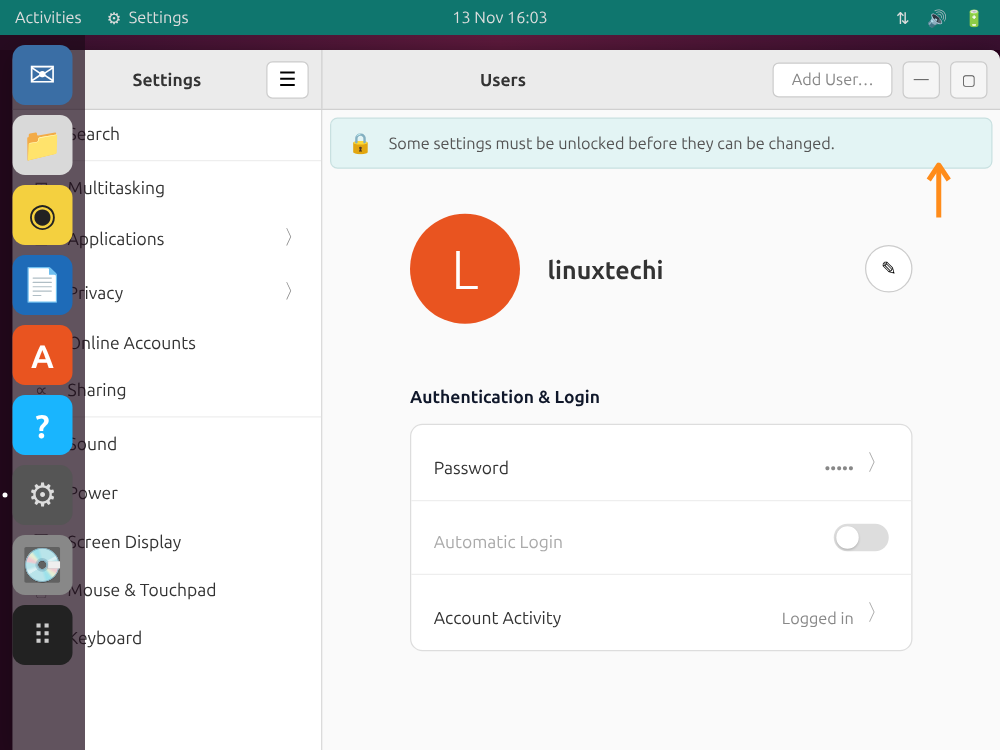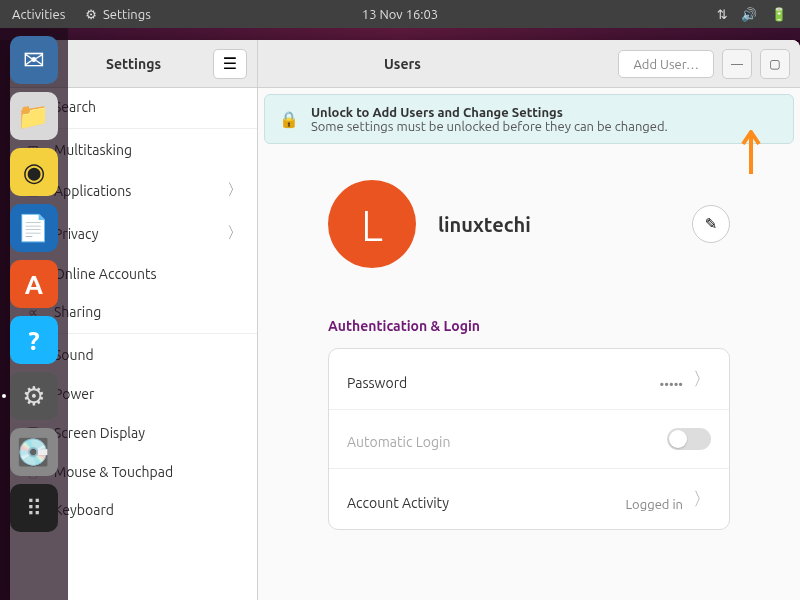--- a/index.html
+++ b/index.html
@@ -1,19 +1,19 @@
 <!DOCTYPE html>
 <html><head>
 <meta charset="utf-8">
 <style>
 * { margin: 0; padding: 0; box-sizing: border-box; font-family: Ubuntu, "Segoe UI", sans-serif; }
 body { width: 800px; height: 600px; overflow: hidden; background: #2c001e; position: relative; }
 
 
-.topbar { height: 28px; background: #404040; color: #ddd; display: flex; align-items: center; padding: 0 12px; font-size: 13px; position: relative; z-index: 10; }
+.topbar { height: 28px; background: #0f766e; color: #ddd; display: flex; align-items: center; padding: 0 12px; font-size: 13px; position: relative; z-index: 10; }
 .topbar .left { display: flex; align-items: center; gap: 20px; }
 .topbar .center { position: absolute; left: 50%; transform: translateX(-50%); }
 .topbar .right { margin-left: auto; display: flex; align-items: center; gap: 14px; }
 .topbar .icon { display: inline-flex; align-items: center; }
 
 
 .bg-strip { position: absolute; top: 28px; left: 0; right: 0; height: 12px; background: linear-gradient(90deg, #3a1030, #5e1a3d, #3a1030); z-index: 1; }
 
 
 .dock { position: absolute; left: 0; top: 28px; bottom: 0; width: 68px; background: rgba(30,10,25,0.7); z-index: 5; display: flex; flex-direction: column; align-items: center; padding-top: 8px; gap: 8px; }
@@ -47,21 +47,21 @@
 .infobar .t1 { font-weight: 700; font-size: 13px; color: #333; }
 .infobar .t2 { font-size: 13px; color: #555; }
 .unlock-btn { background: #fff; border: 1px solid #ccc; border-radius: 6px; padding: 8px 12px; font-size: 14px; color: #333; }
 
 .content { padding: 30px 70px; }
 .user-row { display: flex; align-items: center; gap: 22px; margin-bottom: 50px; }
 .avatar { width: 88px; height: 88px; border-radius: 50%; background: #e95420; color: #fff; display: flex; align-items: center; justify-content: center; font-size: 44px; font-weight: 300; }
 .username { font-weight: 700; font-size: 20px; color: #333; }
 .edit-btn { margin-left: auto; width: 38px; height: 38px; border-radius: 50%; border: 1px solid #ccc; background: #fff; display: flex; align-items: center; justify-content: center; font-size: 15px; }
 
-.section-title { font-weight: 700; font-size: 14px; color: #701a75; margin-bottom: 14px; margin-top: 12px; }
+.section-title { font-weight: 700; font-size: 14px; color: #0f172a; margin-bottom: 14px; margin-top: 12px; }
 .list { border: 1px solid #ddd; border-radius: 10px; background: #fff; }
 .list-row { display: flex; align-items: flex-end; padding: 18px 18px; border-bottom: 1px solid #eee; font-size: 14px; }
 .list-row:last-child { border-bottom: none; }
 .list-row.disabled { color: #aaa; }
 .list-row .label { flex: 1; color: #333; }
 .list-row.disabled .label { color: #aaa; }
 .list-row .value { color: #888; margin-right: 10px; font-size: 13px; }
 .list-row .chev { color: #aaa; font-size: 18px; }
 .toggle { width: 44px; height: 22px; background: #ddd; border-radius: 11px; position: relative; }
 .toggle::after { content: ""; position: absolute; width: 18px; height: 18px; background: #fff; border-radius: 50%; top: 2px; left: 2px; box-shadow: 0 1px 2px rgba(0,0,0,0.2); }
@@ -167,21 +167,20 @@
       <div class="side-item">
           <span class="sicon">⌨</span>
           <span>Keyboard</span>
         </div>
     </div>
 
     <div class="main">
       <div class="infobar">
         <span style="color:#777;font-size:16px">🔒</span>
         <div class="texts">
-          <div class="t1">Unlock to Add Users and Change Settings</div>
           <div class="t2">Some settings must be unlocked before they can be changed.</div>
         </div>
       </div>
 
       <div class="content">
         <div class="user-row">
           <div class="avatar">L</div>
           <div class="username">linuxtechi</div>
           <button class="edit-btn">
             <span>✎</span>

